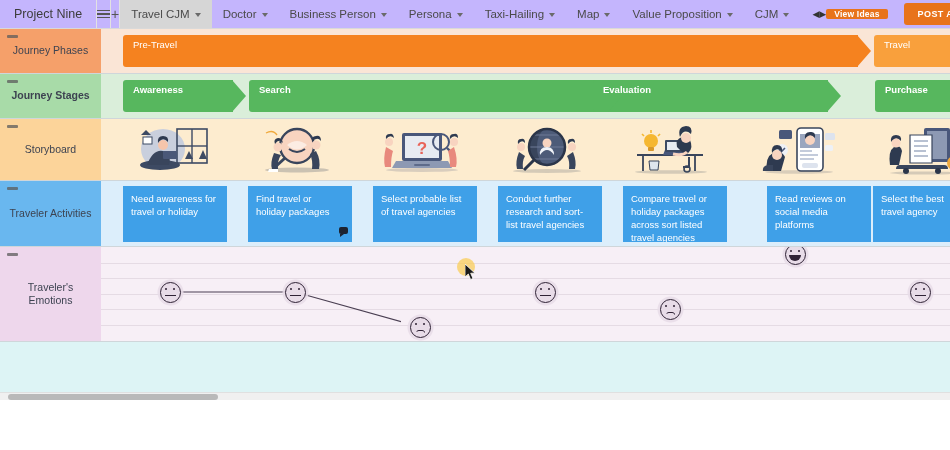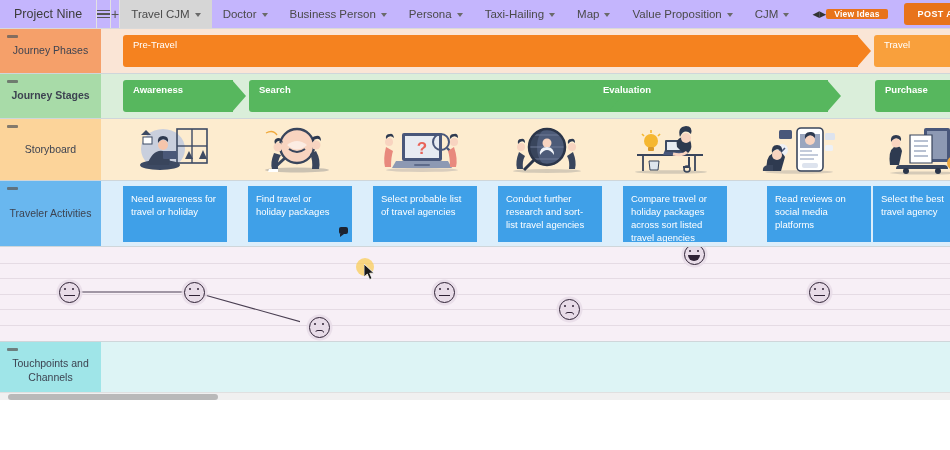--- a/index.html
+++ b/index.html
@@ -515,20 +515,24 @@
       <div class="pin" style="left:238px;top:46px;"></div>
       <div class="act-card" style="left:272px;width:104px;">Select probable list of travel agencies</div>
       <div class="act-card" style="left:397px;width:104px;">Conduct further research and sort-list travel agencies</div>
       <div class="act-card" style="left:522px;width:104px;">Compare travel or holiday packages across sort listed travel agencies</div>
       <div class="act-card" style="left:647px;width:104px;margin-left:19px;">Read reviews on social media platforms</div>
       <div class="act-card" style="left:772px;width:104px;">Select the best travel agency</div>
     </div>
   </div>
 
   <div class="lane row-emo lane-sep">
+    <div class="lane-label">
+      <span class="collapse"></span>
+      <span>Traveler's Emotions</span>
+    </div>
     <div class="lane-body">
       <div class="emo-grid" id="emo-grid">
           <i style="top: 15.5px;"></i>
           <i style="top: 31px;"></i>
           <i style="top: 46.5px;"></i>
           <i style="top: 62px;"></i>
           <i style="top: 77.5px;"></i>
         </div>
       <svg id="emo-svg">
           <polyline points="69,45 194,45 319,80 444,45 569,62 694,7 819,45" fill="none" stroke="#4a3f52" stroke-width="1.1"></polyline>
@@ -571,23 +575,19 @@
           </div>
         </div>
       <div id="cursor-hl" style="left: 356px; top: 11px; background: rgb(250, 205, 90); opacity: 0.75;"></div>
       <svg id="cursor-arrow" width="12" height="17" viewBox="0 0 12 17" style="left: 364px; top: 17px;">
         <path d="M0 0 L0 13 L3.3 10 L5.6 15.5 L8 14.5 L5.7 9.2 L10 9.2 Z" fill="#1a1a1a" stroke="#fff" stroke-width="0.8"></path>
       </svg>
     </div>
   </div>
 
   <div class="lane row-touch lane-sep">
-    <div class="lane-label">
-      <span class="collapse"></span>
-      <span>Touchpoints and Channels</span>
-    </div>
     <div class="lane-body"></div>
   </div>
 
   <div id="hscroll">
     <div class="thumb"></div>
   </div>
 </div>
 
 </body></html>

